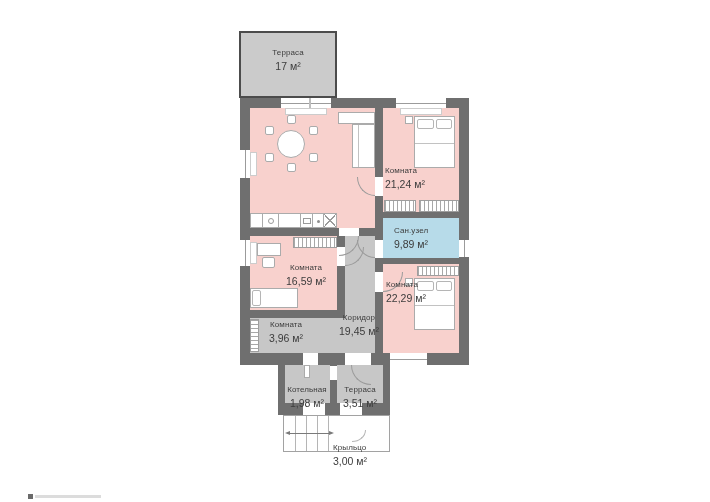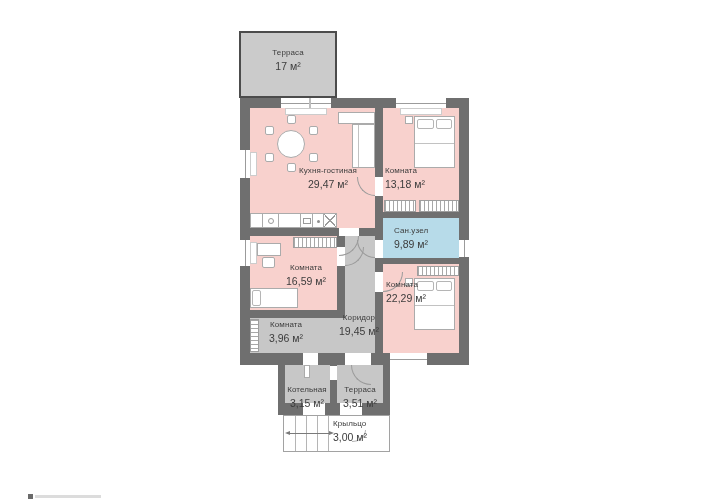--- a/index.html
+++ b/index.html
@@ -179,27 +179,23 @@
     <div class="stepline" style="left:11px;"></div>
     <div class="stepline" style="left:22px;"></div>
     <div class="stepline" style="left:33px;"></div>
     <div class="stepline" style="left:44px;"></div>
   </div>
   <div class="dimline" style="left:288px;top:433px;width:43px;"></div>
   <div class="arrow-l" style="left:285px;top:431px;"></div>
   <div class="arrow-r" style="left:329px;top:431px;"></div>
   <div class="leader" style="left:352px;top:430px;width:14px;height:12px;"></div>
 
-  <div class="rlabel" style="left:288px;top:167px;width:80px;">
-    <div class="rname">Кухня-гостиная</div>
-    <div class="rarea">29,47 м²</div>
-  </div>
   <div class="rlabel left" style="left:385px;top:167px;width:60px;">
     <div class="rname">Комната</div>
-    <div class="rarea">13,18 м²</div>
+    <div class="rarea">21,24 м²</div>
   </div>
   <div class="rlabel left" style="left:394px;top:227px;width:50px;">
     <div class="rname">Сан.узел</div>
     <div class="rarea">9,89 м²</div>
   </div>
   <div class="rlabel left" style="left:386px;top:281px;width:60px;">
     <div class="rname">Комната</div>
     <div class="rarea">22,29 м²</div>
   </div>
   <div class="rlabel" style="left:283px;top:264px;width:46px;">
@@ -209,27 +205,27 @@
   <div class="rlabel" style="left:264px;top:321px;width:44px;">
     <div class="rname">Комната</div>
     <div class="rarea">3,96 м²</div>
   </div>
   <div class="rlabel" style="left:333px;top:314px;width:52px;">
     <div class="rname">Коридор</div>
     <div class="rarea">19,45 м²</div>
   </div>
   <div class="rlabel" style="left:281px;top:386px;width:52px;">
     <div class="rname">Котельная</div>
-    <div class="rarea">3,15 м²</div>
+    <div class="rarea">1,98 м²</div>
   </div>
   <div class="rlabel" style="left:335px;top:386px;width:50px;">
     <div class="rname">Терраса</div>
     <div class="rarea">3,51 м²</div>
   </div>
-  <div class="rlabel left" style="left:333px;top:420px;width:44px;">
+  <div class="rlabel left" style="left:333px;top:444px;width:44px;">
     <div class="rname">Крыльцо</div>
     <div class="rarea">3,00 м²</div>
   </div>
 
   <div class="abs" style="left:28px;top:494px;width:75px;height:7px;">
     <div class="fill" style="left:0;top:0;width:5px;height:5px;background:#6a6a6a;"></div>
     <div class="fill" style="left:7px;top:1px;width:66px;height:3px;background:#dcdcdc;"></div>
   </div>
 
 </div>

